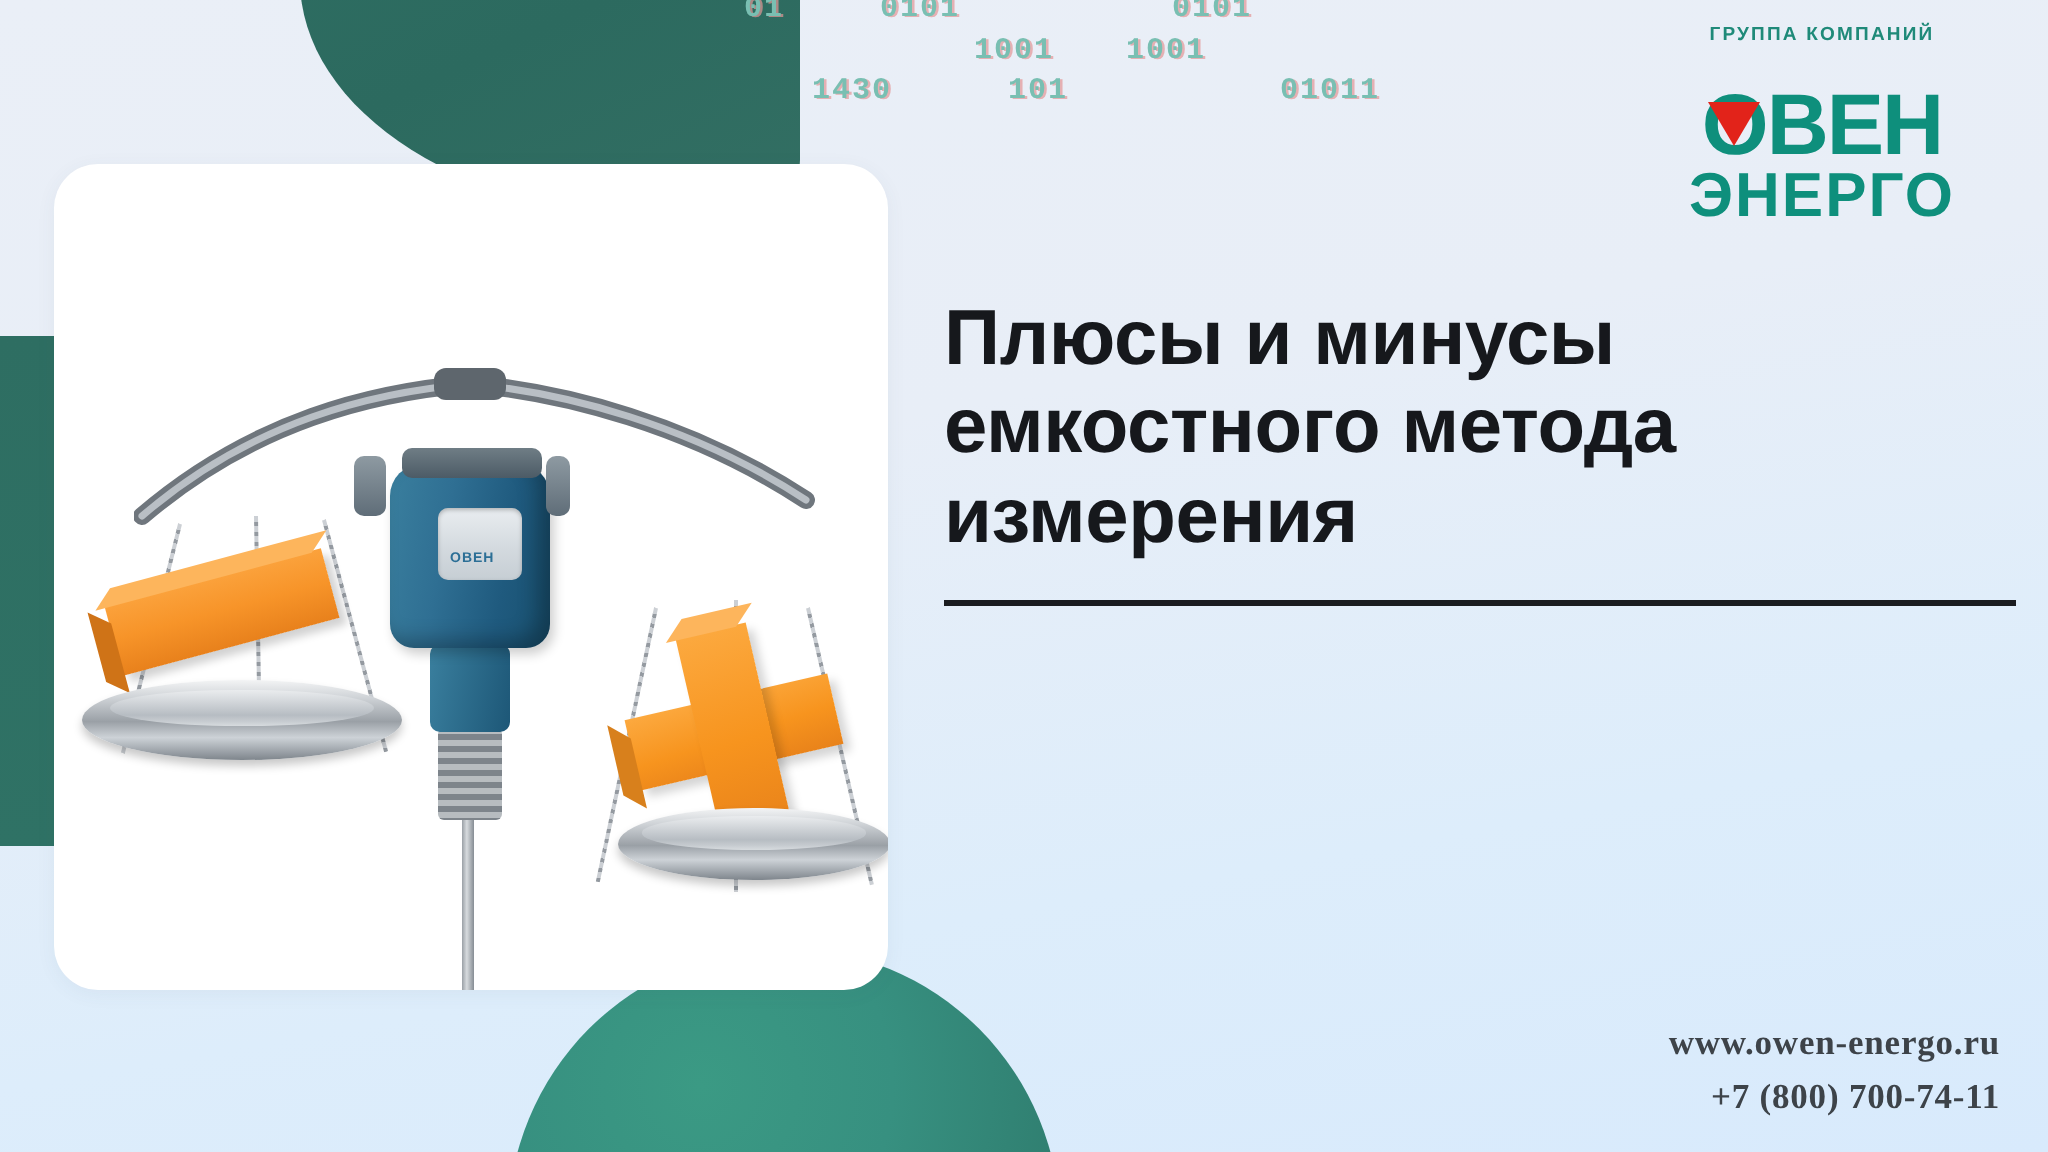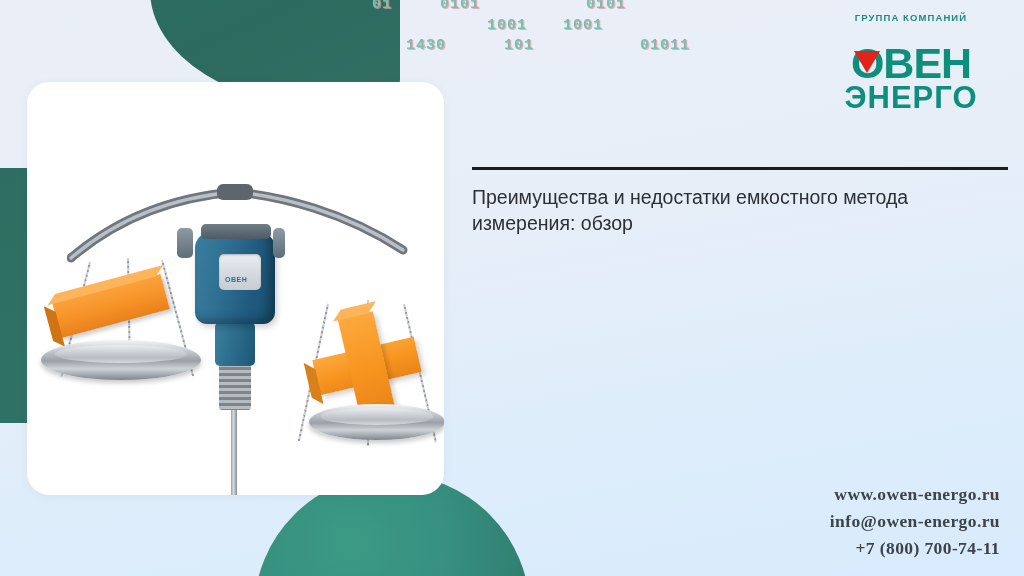--- a/index.html
+++ b/index.html
@@ -299,23 +299,22 @@
     <div class="logo-main">
       <span class="logo-o-wrap">
         <span>О</span>
         <span class="logo-tri"></span>
       </span><span>ВЕН</span>
     </div>
     <div class="logo-sub">ЭНЕРГО</div>
   </div>
 
   <div class="content">
+    <h1 class="headline">Плюсы и минусы емкостного метода измерения</h1>
     <div class="rule"></div>
-    <p class="subline">Преимущества и недостатки емкостного метода измерения: обзор</p>
   </div>
 
   <div class="contacts">
     <div>www.owen-energo.ru</div>
-    <div>info@owen-energo.ru</div>
     <div>+7 (800) 700-74-11</div>
   </div>
 
 </div>
 
 </body></html>

